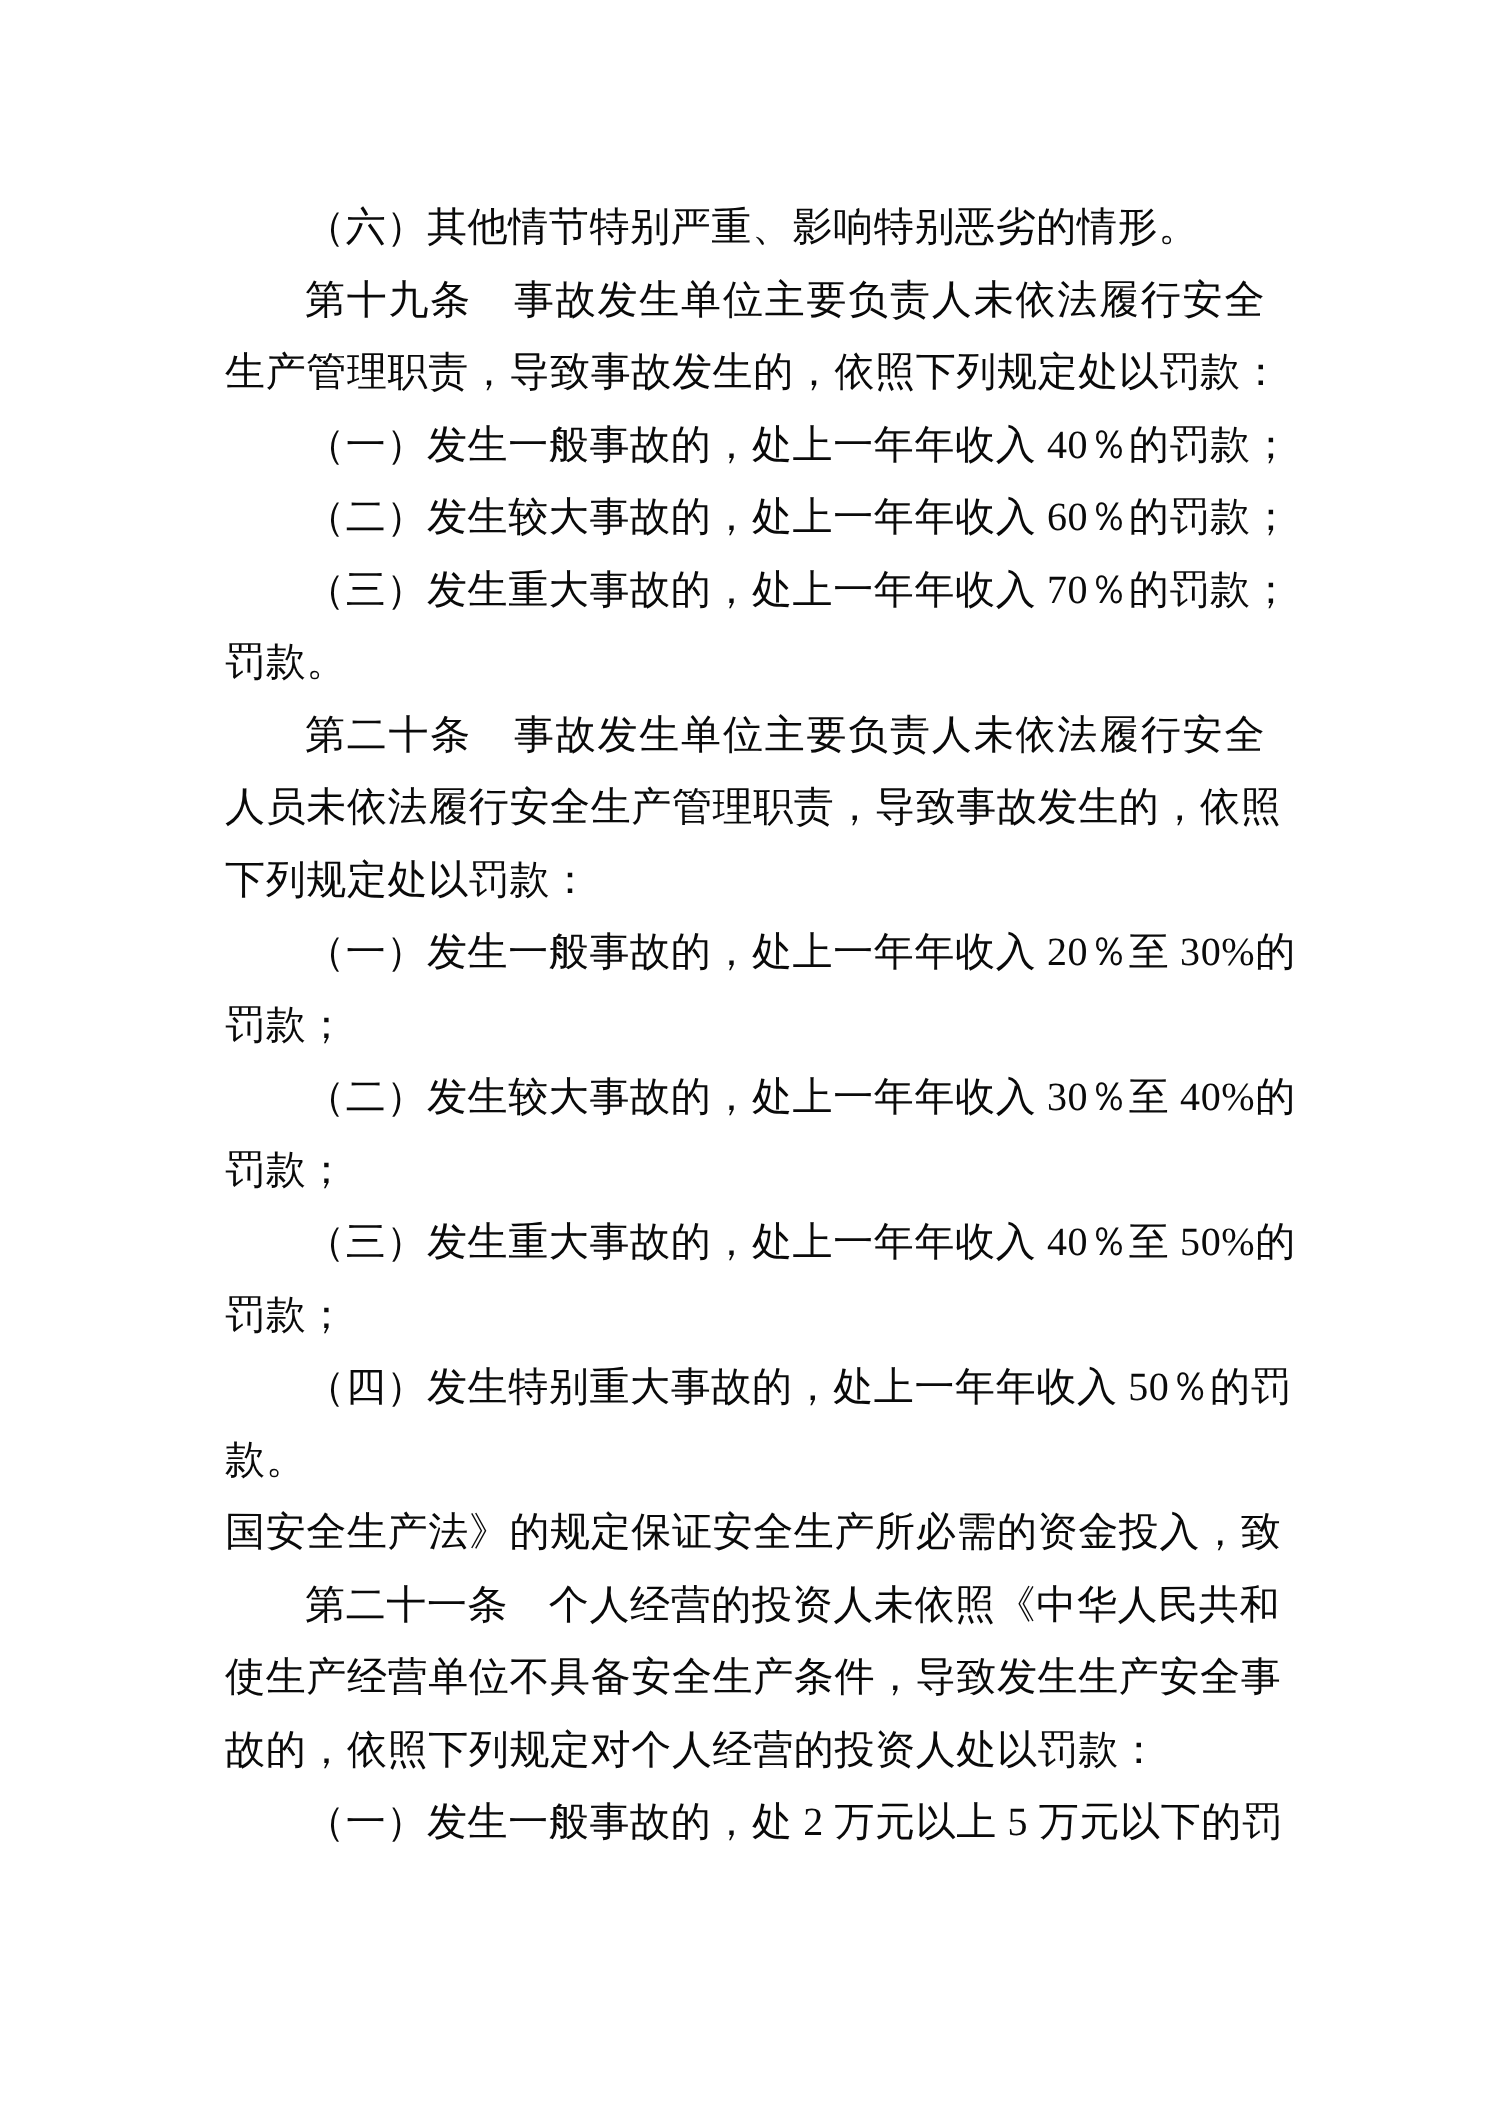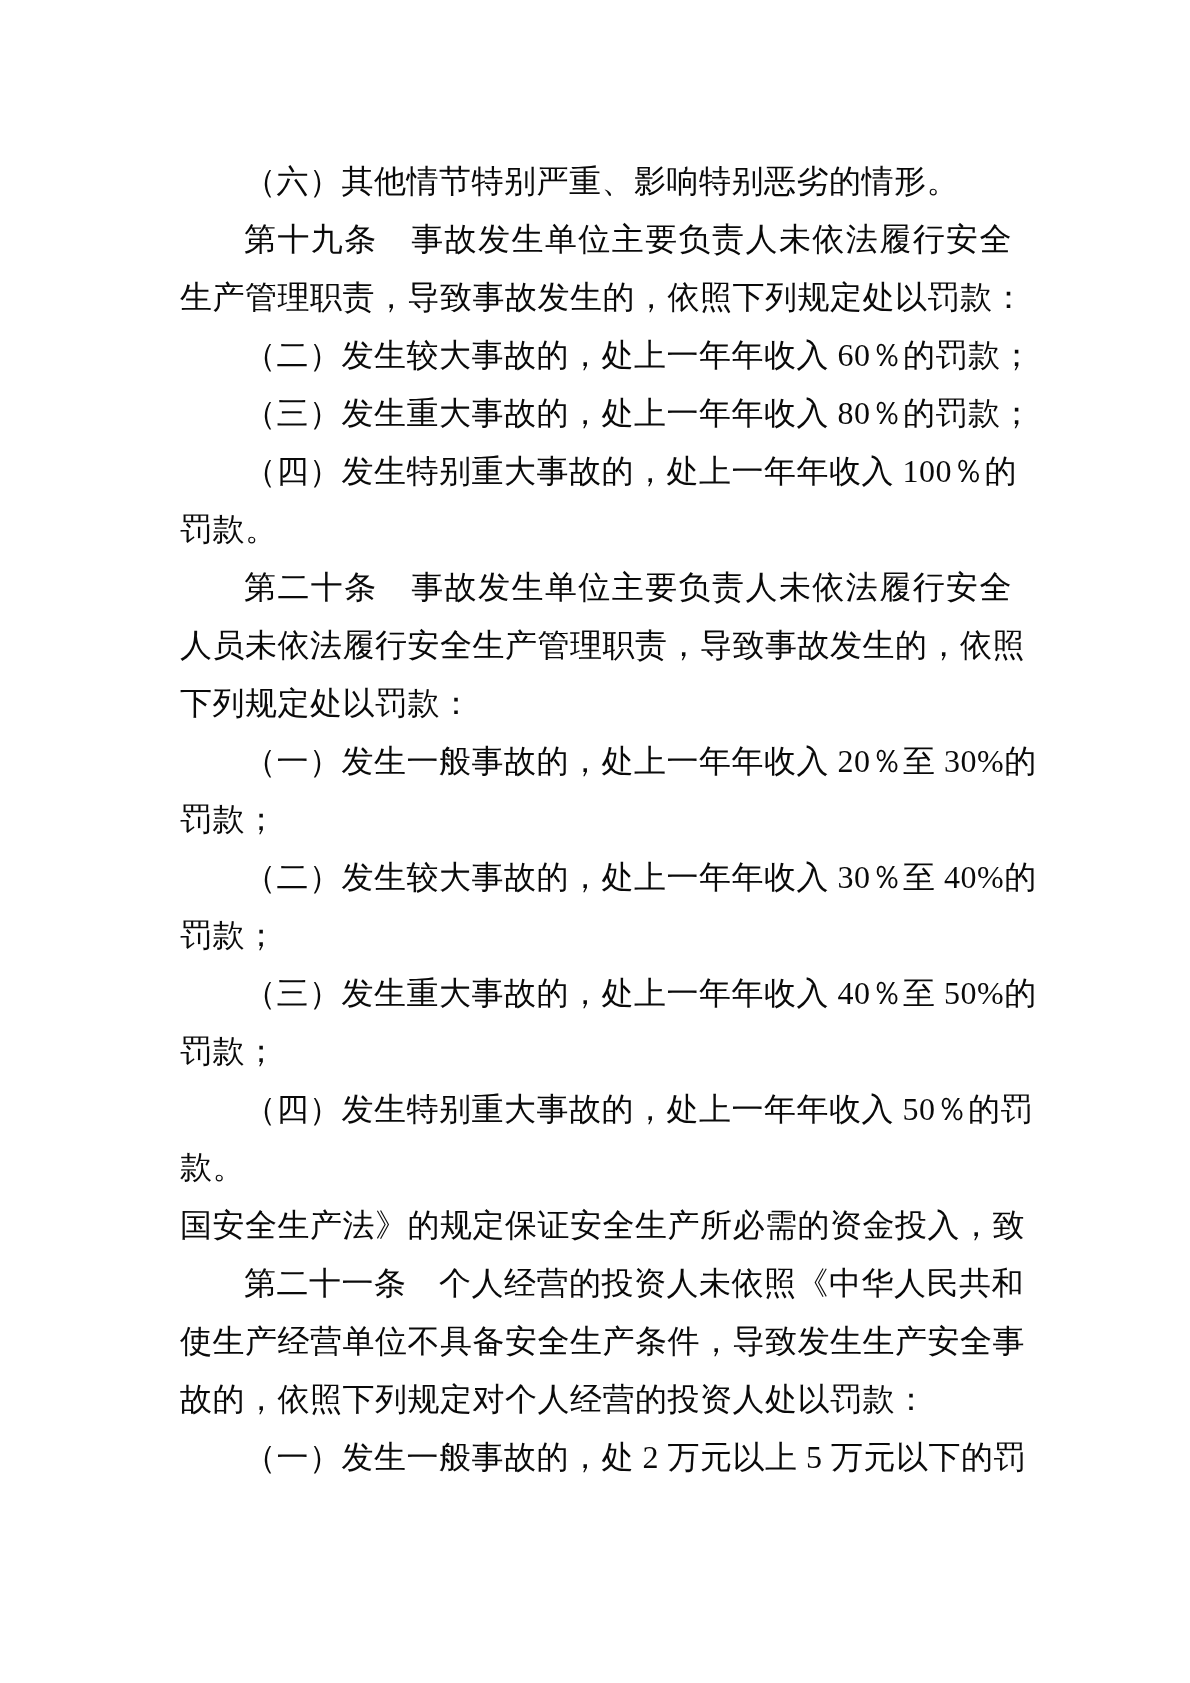--- a/index.html
+++ b/index.html
@@ -49,23 +49,23 @@
   }
 </style>
 </head>
 <body style="background: rgb(255, 255, 255); color: rgb(10, 10, 10);">
 
 <div class="page">
   <div class="content">
       <div class="line indent"><span class="seg">（六）其他情节特别严重、影响特别恶劣的情形。</span></div>
       <div class="line indent fill"><span class="seg bold">第十九条</span><span class="seg">　事故发生单位主要负责人未依法履行安全</span></div>
       <div class="line fill"><span class="seg">生产管理职责，导致事故发生的，依照下列规定处以罚款：</span></div>
+      <div class="line indent fill"><span class="seg">（一）发生一般事故的，处上一年年收入 40％的罚款；</span></div>
       <div class="line indent fill"><span class="seg">（二）发生较大事故的，处上一年年收入 60％的罚款；</span></div>
-      <div class="line indent fill"><span class="seg">（三）发生重大事故的，处上一年年收入 80％的罚款；</span></div>
-      <div class="line indent fill"><span class="seg">（四）发生特别重大事故的，处上一年年收入 100％的</span></div>
+      <div class="line indent fill"><span class="seg">（三）发生重大事故的，处上一年年收入 70％的罚款；</span></div>
       <div class="line"><span class="seg">罚款。</span></div>
       <div class="line indent fill"><span class="seg bold">第二十条</span><span class="seg">　事故发生单位主要负责人未依法履行安全</span></div>
       <div class="line fill"><span class="seg">人员未依法履行安全生产管理职责，导致事故发生的，依照</span></div>
       <div class="line"><span class="seg">下列规定处以罚款：</span></div>
       <div class="line indent fill"><span class="seg">（一）发生一般事故的，处上一年年收入 20％至 30%的</span></div>
       <div class="line"><span class="seg">罚款；</span></div>
       <div class="line indent fill"><span class="seg">（二）发生较大事故的，处上一年年收入 30％至 40%的</span></div>
       <div class="line"><span class="seg">罚款；</span></div>
       <div class="line indent fill"><span class="seg">（三）发生重大事故的，处上一年年收入 40％至 50%的</span></div>
       <div class="line"><span class="seg">罚款；</span></div>

